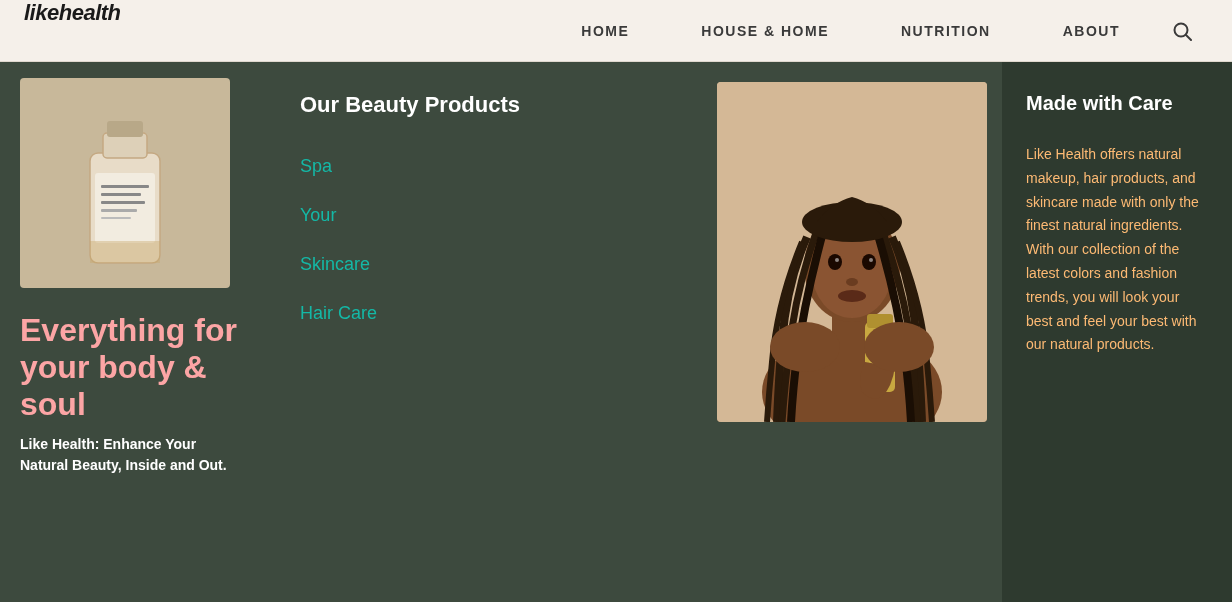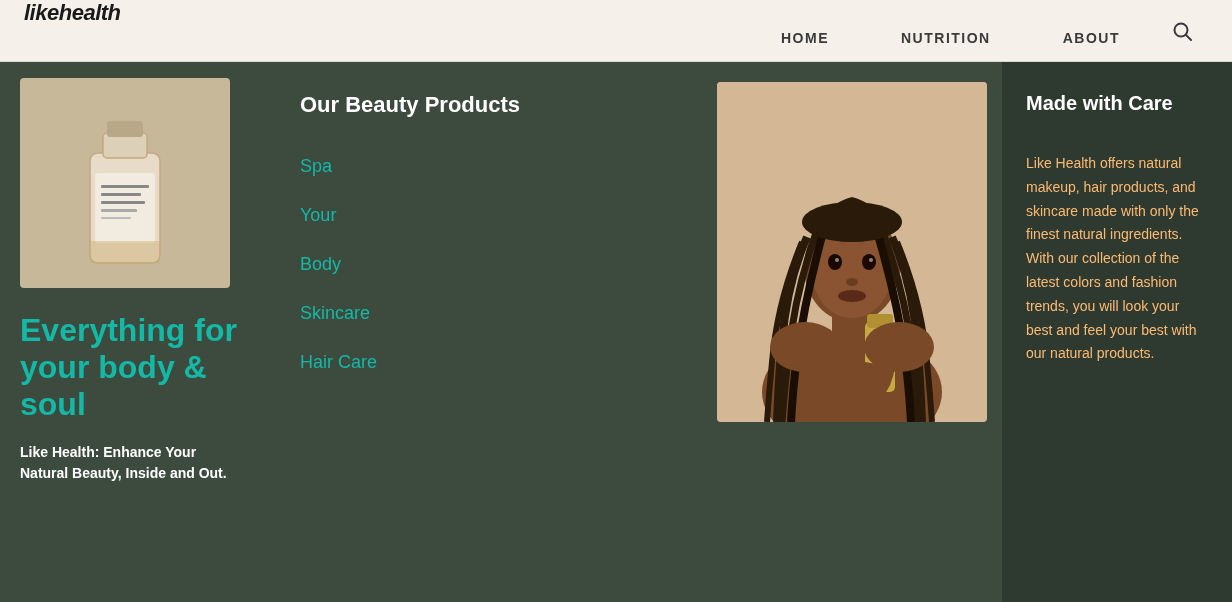--- a/index.html
+++ b/index.html
@@ -22,21 +22,21 @@
       margin-right: auto;
     }
     .nav-logo span { font-style: italic; }
     .nav-links {
       display: flex;
       list-style: none;
       gap: 0;
     }
     .nav-links li a {
       display: block;
-      padding: 7px 36px;
+      padding: 0 36px;
       height: 56px;
       line-height: 62px;
       text-decoration: none;
       font-size: 14px;
       font-weight: 600;
       letter-spacing: 1.5px;
       text-transform: uppercase;
       color: #3a3a3a;
     }
     .nav-links li.active a {
@@ -78,23 +78,23 @@
       overflow: hidden;
       margin-bottom: 24px;
       display: flex;
       align-items: center;
       justify-content: center;
     }
     
     .hero-text-headline {
       font-size: 32px;
       font-weight: 800;
-      color: #14b8a6;
+      color: #fca5a5;
       line-height: 1.15;
-      margin-bottom: 20px;
+      margin-bottom: 12px;
     }
     .hero-text-sub {
       font-size: 14px;
       font-weight: 700;
       color: #fff;
       line-height: 1.5;
     }
 
     
     .menu-center {
@@ -134,21 +134,20 @@
     }
 
     
     .info-panel {
       width: 230px;
       flex-shrink: 0;
       background: #2e3a2f;
       padding: 30px 24px;
       display: flex;
       flex-direction: column;
-      gap: 9px;
     }
     .info-title {
       font-size: 20px;
       font-weight: 700;
       color: #fff;
       margin-bottom: 28px;
     }
     .info-body {
       font-size: 14px;
       color: #fdba74;
@@ -171,20 +170,23 @@
 </head>
 <body>
 
 <nav>
   <div class="nav-logo">
     <span>lik<span style="font-style:italic;">e</span>health</span>
   </div>
   <ul class="nav-links">
     <li>
       <a href="#">HOME</a>
+    </li>
+    <li>
+      <a href="#">HOUSE &amp; HOME</a>
     </li>
     <li>
       <a href="#">NUTRITION</a>
     </li>
     <li>
       <a href="#">ABOUT</a>
     </li>
   </ul>
   <div class="nav-search">
     <svg width="20" height="20" viewBox="0 0 20 20" fill="none" xmlns="http://www.w3.org/2000/svg">
@@ -225,23 +227,20 @@
   <div class="menu-center">
     <div class="menu-title">Our Beauty Products</div>
     <ul class="menu-items">
       <li>
         <a href="#">Spa</a>
       </li>
       <li>
         <a href="#">Your</a>
       </li>
       <li>
-        <a href="#">Body</a>
-      </li>
-      <li>
         <a href="#">Skincare</a>
       </li>
       <li>
         <a href="#">Hair Care</a>
       </li>
     </ul>
   </div>
 
   <div class="product-image-section">
     <div class="woman-placeholder">

